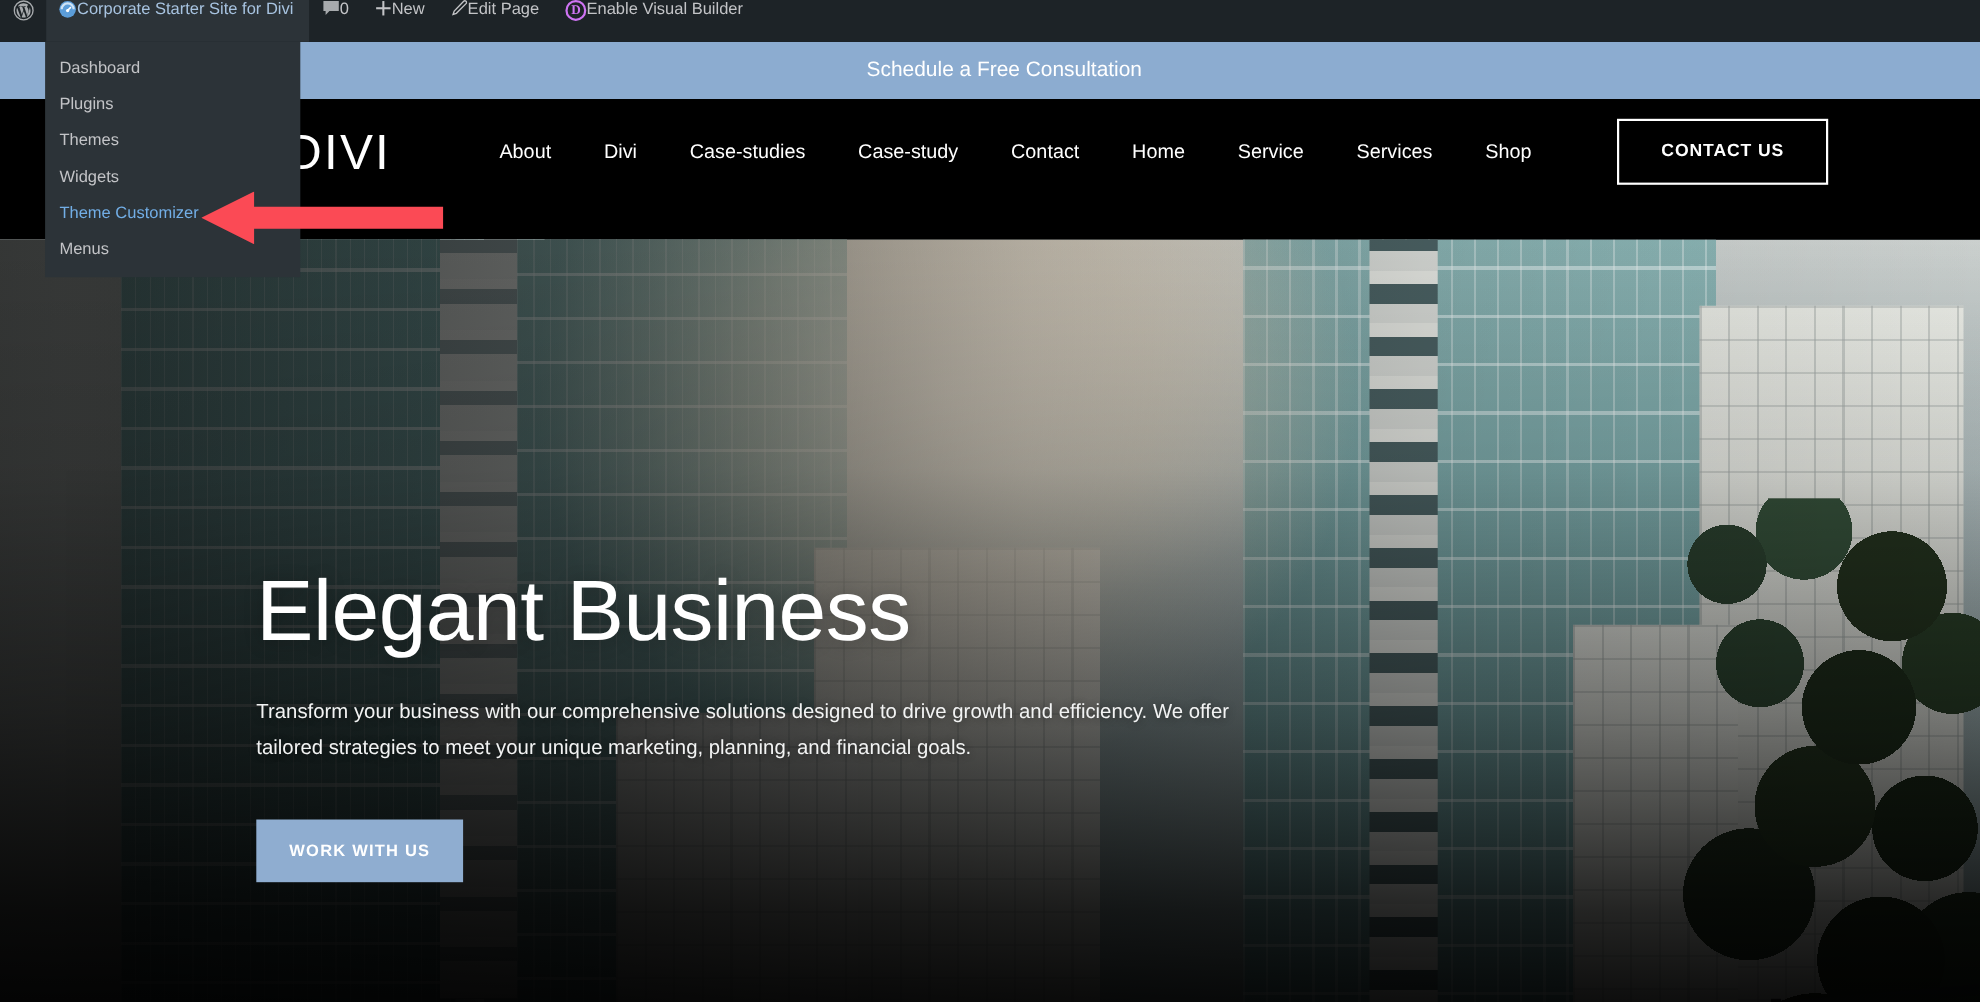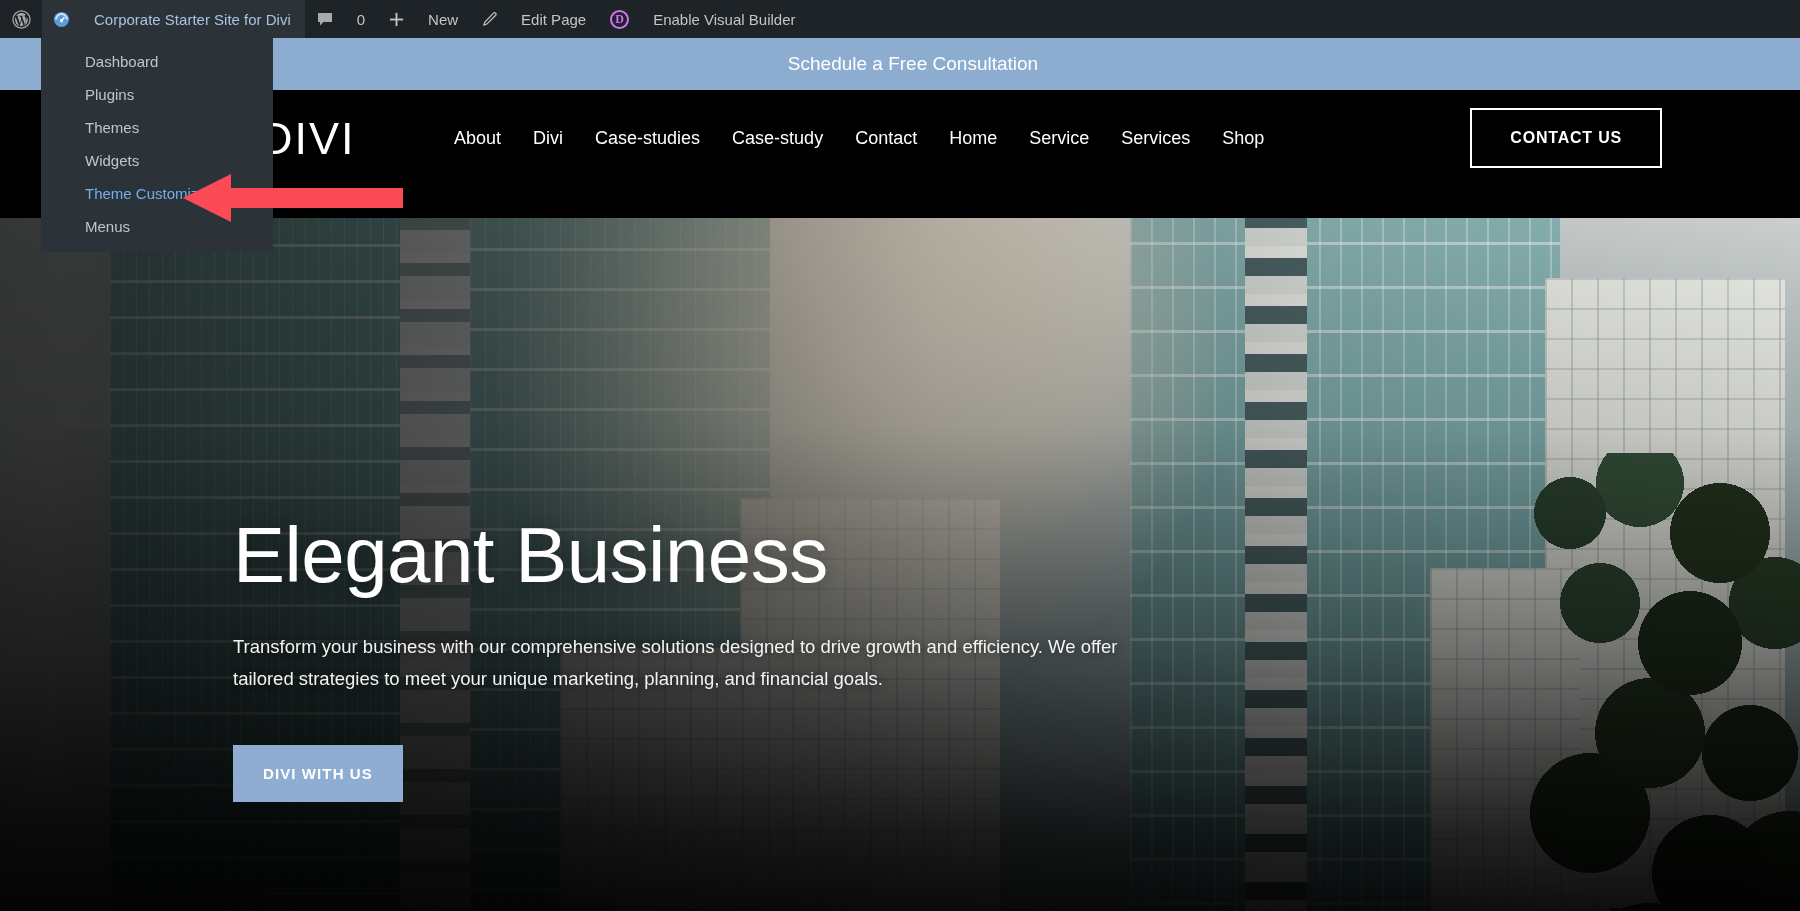--- a/index.html
+++ b/index.html
@@ -160,21 +160,21 @@
   
   .site-header {
     position:absolute; left:0; top:90px; width:1800px; height:96px;
     background:#000000; z-index:20;
     display:flex; align-items:center;
   }
   .logo-wrap { position:absolute; left:200px; top:50%; transform:translateY(-50%); display:flex; align-items:center; gap:12px; }
   .logo-mark { width:48px; height:48px; flex:0 0 auto; }
   .logo-text { font-size:45px; letter-spacing:2px; color:#fff; font-weight:300; line-height:1; }
 
-  .site-nav { position:absolute; left:438px; top:50%; transform:translateY(-50%); display:flex; gap:0; align-items:center; }
+  .site-nav { position:absolute; left:438px; top:50%; transform:translateY(-50%); display:flex; gap:16px; align-items:center; }
   .nav-link {
     color:#ffffff; font-size:18px; text-decoration:none; padding:0 16px; white-space:nowrap; font-weight:400;
   }
   .header-cta {
     position:absolute; right:138px; top:50%; transform:translateY(-50%);
     border:2px solid #ffffff; color:#ffffff; background:transparent;
     font-size:16px; font-weight:700; letter-spacing:0.8px;
     padding:19px 38px; cursor:pointer; font-family:inherit;
   }
 
@@ -186,21 +186,21 @@
   }
   .consult-text { color:#ffffff; font-size:19px; font-weight:400;margin-left:26px; }
 
   
   .adminbar {
     position:absolute; left:0; top:0; width:1800px; height:38px;
     background:#1d2327; z-index:60; display:flex; align-items:center;
     font-size:15px; color:#c3c4c7;
   }
   .ab-item {
-    display:flex; align-items:center; gap:24px; height:38px; padding:0 12px;
+    display:flex; align-items:flex-start; gap:0; height:38px; padding:0 12px;
     color:#c3c4c7; text-decoration:none; white-space:nowrap; cursor:pointer;
   }
   .ab-item.logo { padding:0 11px 0 12px; }
   .ab-item.site-name { color:#a7c3e0; background:#2c3338; padding:0 14px 0 11px; }
   .ab-item.site-name .ab-label { color:#a7c3e0; }
   .ab-right { margin-left:auto; display:flex; align-items:center; }
   .ab-howdy { color:#c3c4c7; font-size:15px; padding:0 8px 0 12px; }
   .avatar {
     width:19px; height:19px; background:#cfd0d1; display:inline-block;
     position:relative; overflow:hidden; flex:0 0 auto;
@@ -221,21 +221,21 @@
   }
   .search-icon { width:17px; height:17px; display:block; }
 
   
   .ab-dropdown {
     position:absolute; left:41px; top:38px; width:232px;
     background:#2c3338; z-index:80; padding:7px 0 9px 0;
   }
   .ab-dd-item {
     display:block; color:#c3c4c7; font-size:15px; text-decoration:none;
-    padding:7px 0 7px 13px; line-height:19px; cursor:pointer; white-space:nowrap;margin-left:31px;
+    padding:7px 0 7px 13px; line-height:19px; cursor:pointer; white-space:nowrap;
   }
   .ab-dd-item.active { color:#72aee6; }
 
   
   .arrow { position:absolute; left:183px; top:174px; width:220px; height:48px; z-index:95; }
 </style>
 </head>
 <body>
 
 <div class="screen">
@@ -268,21 +268,21 @@
 
       <div class="pole"></div>
     </div>
     <div class="hero-overlay"></div>
 
     <div class="hero-content">
       <h1 class="hero-title">
         <span>Elegant Business</span><br>
       </h1>
       <p class="hero-sub">Transform your business with our comprehensive solutions designed to drive growth and efficiency. We offer tailored strategies to meet your unique marketing, planning, and financial goals.</p>
-      <button class="hero-btn">DIVI WITH US</button>
+      <button class="hero-btn">WORK WITH US</button>
     </div>
   </div>
 
   <header class="site-header">
     <div class="logo-wrap">
       <svg class="logo-mark" viewBox="0 0 48 48">
         <circle cx="24" cy="24" r="21" fill="none" stroke="#ffffff" stroke-width="2.4"></circle>
         <path d="M16 10 L16 38 L22 38 C31 38 34 32 34 24 C34 16 31 10 22 10 Z" fill="none" stroke="#ffffff" stroke-width="2.4"></path>
       </svg>
       <span class="logo-text">DIVI</span>

